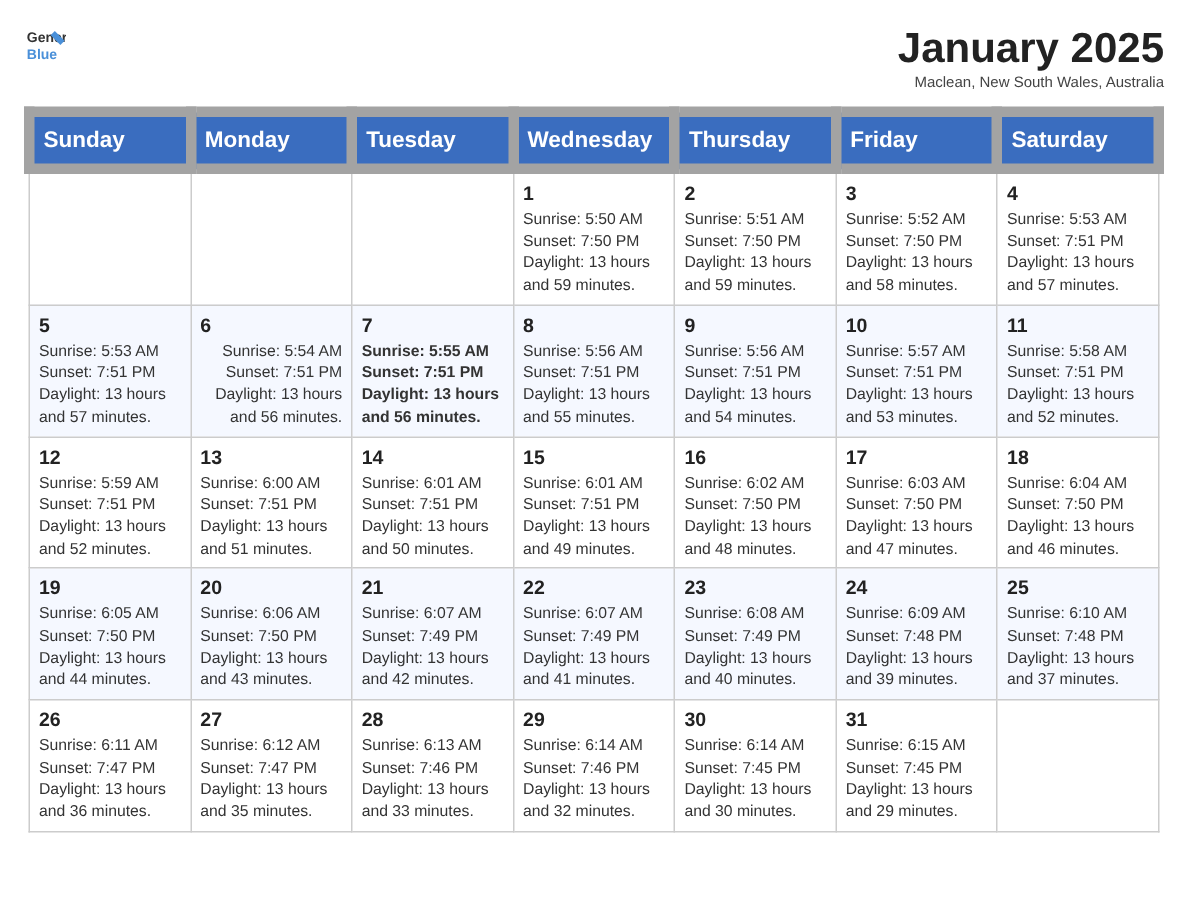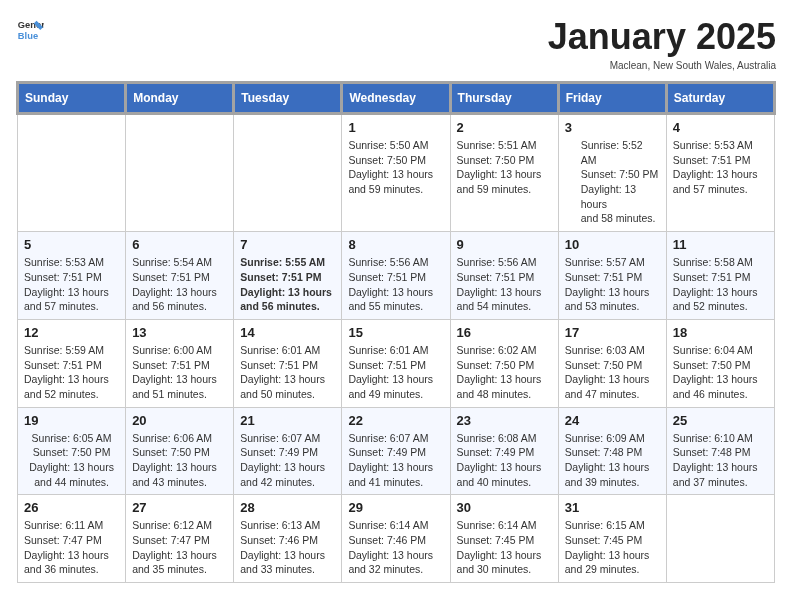--- a/index.html
+++ b/index.html
@@ -22,41 +22,41 @@
     }
     .logo-icon {
       width: 28px;
       height: 28px;
       margin-right: 2px;
     }
     .title-block {
       text-align: right;
     }
     .month-title {
-      font-size: 36px;
+      font-size: 28px;
       font-weight: bold;
       color: #222;
     }
     .location-title {
       font-size: 10px;
       color: #444;
       margin-top: 2px;
     }
     .calendar {
       width: 100%;
       border-collapse: collapse;
       border: 1px solid #ccc;
     }
     .calendar th {
       background: #3a6dbf;
       color: #fff;
-      font-size: 12px;
+      font-size: 15px;
       font-weight: bold;
       padding: 7px 6px;
-      border: 3px solid #a3a3a3;
+      border: 7px solid #a3a3a3;
       text-align: left;
     }
     .calendar td {
       vertical-align: top;
       border: 1px solid #ccc;
       padding: 5px 6px;
       width: calc(100% / 7);
       min-height: 80px;
       font-size: 11px;
       color: #333;
@@ -125,21 +125,21 @@
         </td>
         <td>
           <div class="day-number">2</div>
           <div class="day-info" style="white-space: pre-line;">Sunrise: 5:51 AM
 Sunset: 7:50 PM
 Daylight: 13 hours
 and 59 minutes.</div>
         </td>
         <td>
           <div class="day-number">3</div>
-          <div class="day-info" style="white-space: pre-line; margin-left: 16px;">Sunrise: 5:52 AM
+          <div class="day-info" style="white-space: pre-line;">Sunrise: 5:52 AM
 Sunset: 7:50 PM
 Daylight: 13 hours
 and 58 minutes.</div>
         </td>
         <td>
           <div class="day-number">4</div>
           <div class="day-info" style="white-space: pre-line;">Sunrise: 5:53 AM
 Sunset: 7:51 PM
 Daylight: 13 hours
 and 57 minutes.</div>
@@ -148,21 +148,21 @@
       <tr>
         <td>
           <div class="day-number">5</div>
           <div class="day-info" style="white-space: pre-line;">Sunrise: 5:53 AM
 Sunset: 7:51 PM
 Daylight: 13 hours
 and 57 minutes.</div>
         </td>
         <td>
           <div class="day-number">6</div>
-          <div class="day-info" style="white-space: pre-line;">Sunrise: 5:54 AM
+          <div class="day-info" style="white-space: pre-line; text-align: right;">Sunrise: 5:54 AM
 Sunset: 7:51 PM
 Daylight: 13 hours
 and 56 minutes.</div>
         </td>
         <td>
           <div class="day-number">7</div>
           <div class="day-info" style="white-space: pre-line; font-weight: bold;">Sunrise: 5:55 AM
 Sunset: 7:51 PM
 Daylight: 13 hours
 and 56 minutes.</div>
@@ -243,21 +243,21 @@
           <div class="day-number">18</div>
           <div class="day-info" style="white-space: pre-line;">Sunrise: 6:04 AM
 Sunset: 7:50 PM
 Daylight: 13 hours
 and 46 minutes.</div>
         </td>
       </tr>
       <tr>
         <td>
           <div class="day-number">19</div>
-          <div class="day-info" style="white-space: pre-line; text-align: center;">Sunrise: 6:05 AM
+          <div class="day-info" style="white-space: pre-line;">Sunrise: 6:05 AM
 Sunset: 7:50 PM
 Daylight: 13 hours
 and 44 minutes.</div>
         </td>
         <td>
           <div class="day-number">20</div>
           <div class="day-info" style="white-space: pre-line;">Sunrise: 6:06 AM
 Sunset: 7:50 PM
 Daylight: 13 hours
 and 43 minutes.</div>

